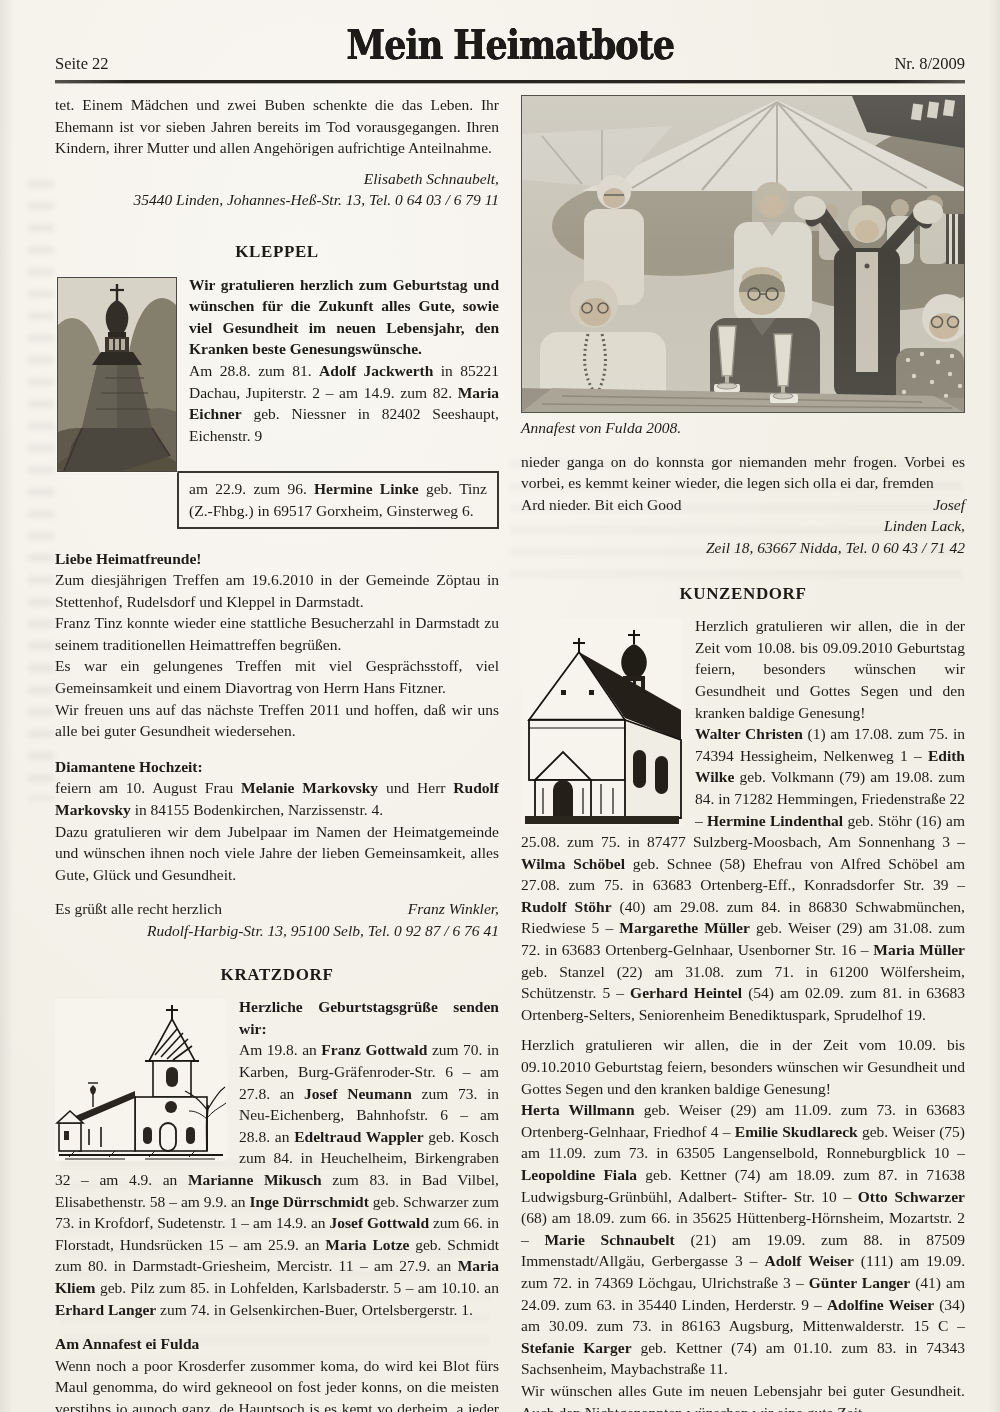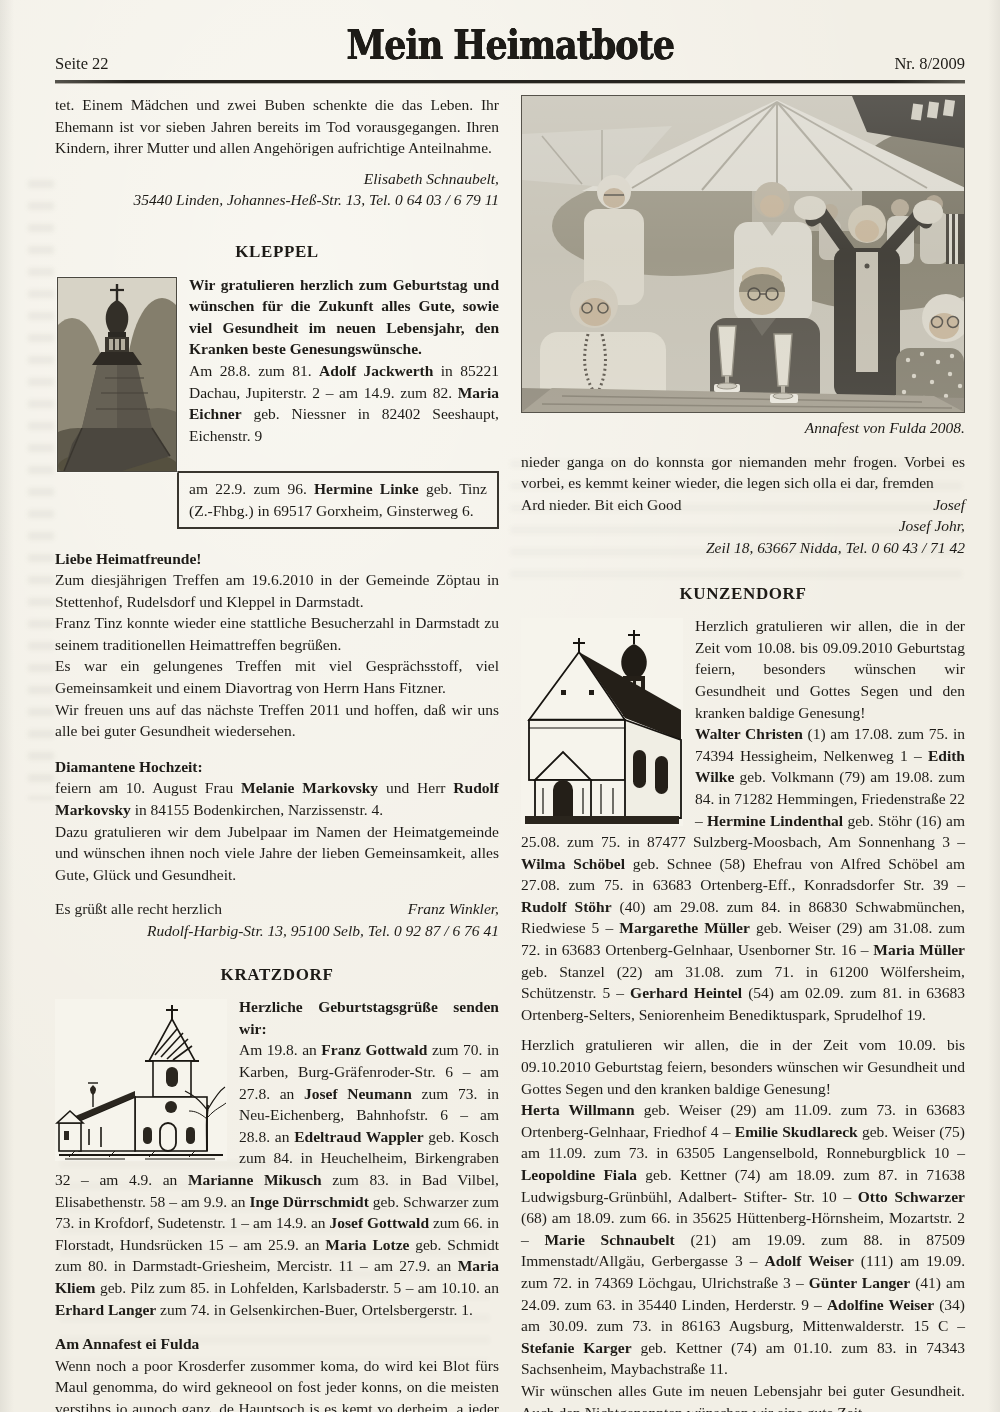--- a/index.html
+++ b/index.html
@@ -45,21 +45,21 @@
   .subHead{font-weight:bold;text-align:left;}
   .figL{float:left;margin:3px 12px 3px 0;}
   .figL svg{display:block;}
   .photoFrame{border:1px solid #4a473f;box-shadow:0 0 0 1px rgba(255,255,255,.4);}
   .hermineBox{border:2px solid #38352e;padding:5px 10px;width:298px;margin:25px 0 10px auto;text-align:justify;}
   .clr{clear:both;}
   .flexline{display:flex;justify-content:space-between;align-items:flex-start;}
   .flexline .it{font-style:italic;}
   .photoTop{margin:1px 0 4px 0;}
   .photoTop svg{display:block;border:1px solid #56534b;}
-  .caption{font-style:italic;text-align:right;margin:4px 0 12px 0 !important;}
+  .caption{font-style:italic;text-align:left;margin:4px 0 12px 0 !important;}
   .drawing{background:#f6f4ec;}
 </style>
 </head>
 <body>
 
 <div class="page">
   <div class="smudge s1"></div>
   <div class="smudge s2"></div>
   <div class="smudge s3"></div>
 
@@ -296,21 +296,21 @@
           </defs>
         </svg>
       </figure>
       <p class="caption">Annafest von Fulda 2008.</p>
 
       <p>nieder ganga on do konnsta gor niemanden mehr frogen. Vorbei es vorbei, es kemmt keiner wieder, die legen sich olla ei dar, fremden</p>
       <div class="flexline">
         <span>Ard nieder. Bit eich Good</span>
         <span class="it">Josef</span>
       </div>
-      <p class="sig">Josef Johr,</p>
+      <p class="sig">Linden Lack,</p>
       <p class="sig">Zeil 18, 63667 Nidda, Tel. 0 60 43 / 71 42</p>
 
       <p class="secHead" style="margin-top:24px !important;">KUNZENDORF</p>
 
       <div>
         <figure class="figL drawing">
           <svg width="162" height="208" viewBox="0 0 162 208" xmlns="http://www.w3.org/2000/svg">
             <g stroke="#171410" fill="none" stroke-width="1.8">
 
               <line x1="113" y1="12" x2="113" y2="26" stroke-width="2"></line>

